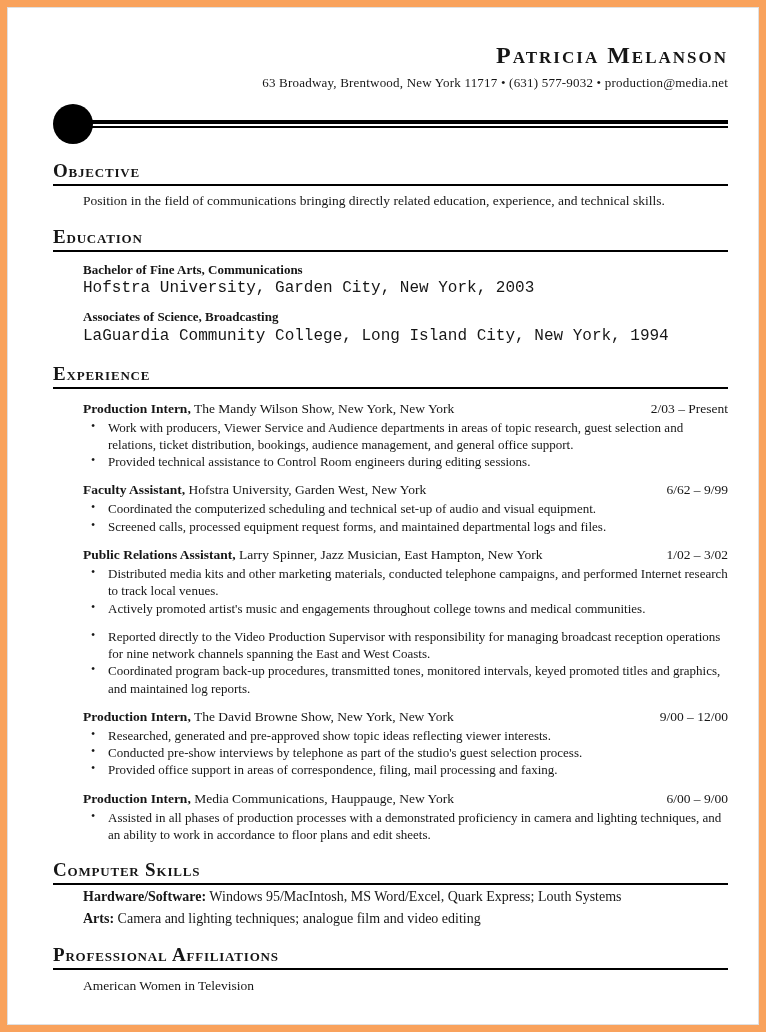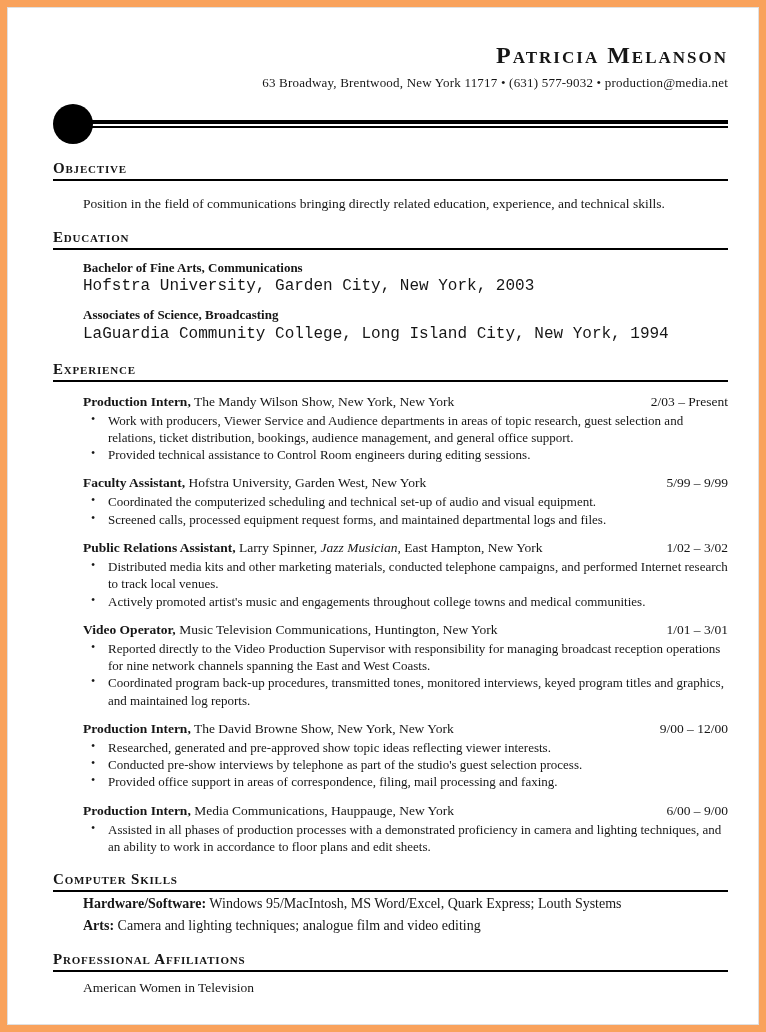--- a/index.html
+++ b/index.html
@@ -49,46 +49,46 @@
   .rules { flex:1; margin-left:-6px; }
   .rule-thick { height:4px; background:#000; }
   .rule-gap { height:2px; }
   .rule-thin { height:2px; background:#000; }
 
   
   section { margin-top:15px; }
   .section-heading {
     font-variant:small-caps;
     font-weight:bold;
-    font-size:15px;
+    font-size:19px;
     letter-spacing:0.8px;
     border-bottom:2px solid #000;
     padding-bottom:1px;
     line-height:1.25;
   }
   .body-text { font-size:13.5px; line-height:1.33; }
   .indent { margin-left:30px; }
 
-  .objective-text { margin-top:14px; }
+  .objective-text { margin-top:6px; }
 
   .edu-entry { margin-top:9px; }
   .edu-degree { font-weight:bold; font-size:13px; line-height:1.33; }
   .edu-school { font-size:16px; line-height:1.33;font-family:Liberation Mono, monospace; }
 
   .job { margin-top:11px; }
   .job-header {
     display:flex;
     justify-content:space-between;
     align-items:baseline;
     font-size:13.5px;
     line-height:1.33;
   }
   .job-title-line { flex:1; padding-right:10px; }
   .b { font-weight:bold; }
-  .i { font-style:italic; }
+  .i { }
   .job-dates { white-space:nowrap; font-size:13.5px; }
   ul.bullets { list-style:none; margin-top:1px; }
   ul.bullets li {
     position:relative;
     padding-left:25px;
     font-size:13px;
     line-height:1.33;
   }
   ul.bullets li::before {
     content:"•";
@@ -145,47 +145,43 @@
       </div>
       <ul class="bullets">
         <li>Work with producers, Viewer Service and Audience departments in areas of topic research, guest selection and relations, ticket distribution, bookings, audience management, and general office support.</li>
         <li>Provided technical assistance to Control Room engineers during editing sessions.</li>
       </ul>
     </div>
 
     <div class="job indent">
       <div class="job-header">
         <div class="job-title-line"><span class="b">Faculty Assistant,</span><span> Hofstra University, Garden West, New York</span><span class="i"></span><span></span></div>
-        <div class="job-dates">5/99 – 9/99</div>
+        <div class="job-dates">6/62 – 9/99</div>
       </div>
       <ul class="bullets">
         <li>Coordinated the computerized scheduling and technical set-up of audio and visual equipment.</li>
         <li>Screened calls, processed equipment request forms, and maintained departmental logs and files.</li>
       </ul>
     </div>
 
     <div class="job indent">
       <div class="job-header">
         <div class="job-title-line"><span class="b">Public Relations Assistant,</span><span> Larry Spinner, </span><span class="i">Jazz Musician</span><span>, East Hampton, New York</span></div>
         <div class="job-dates">1/02 – 3/02</div>
       </div>
       <ul class="bullets">
         <li>Distributed media kits and other marketing materials, conducted telephone campaigns, and performed Internet research to track local venues.</li>
         <li>Actively promoted artist's music and engagements throughout college towns and medical communities.</li>
       </ul>
     </div>
 
     <div class="job indent">
-      <div class="job-header">
-        <div class="job-title-line"><span class="b">Video Operator,</span><span> Music Television Communications, Huntington, New York</span><span class="i"></span><span></span></div>
-        <div class="job-dates">1/01 – 3/01</div>
-      </div>
       <ul class="bullets">
         <li>Reported directly to the Video Production Supervisor with responsibility for managing broadcast reception operations for nine network channels spanning the East and West Coasts.</li>
-        <li>Coordinated program back-up procedures, transmitted tones, monitored interviews, keyed program titles and graphics, and maintained log reports.</li>
+        <li>Coordinated program back-up procedures, transmitted tones, monitored intervals, keyed promoted titles and graphics, and maintained log reports.</li>
       </ul>
     </div>
 
     <div class="job indent">
       <div class="job-header">
         <div class="job-title-line"><span class="b">Production Intern,</span><span> The David Browne Show, New York, New York</span><span class="i"></span><span></span></div>
         <div class="job-dates">9/00 – 12/00</div>
       </div>
       <ul class="bullets">
         <li>Researched, generated and pre-approved show topic ideas reflecting viewer interests.</li>

